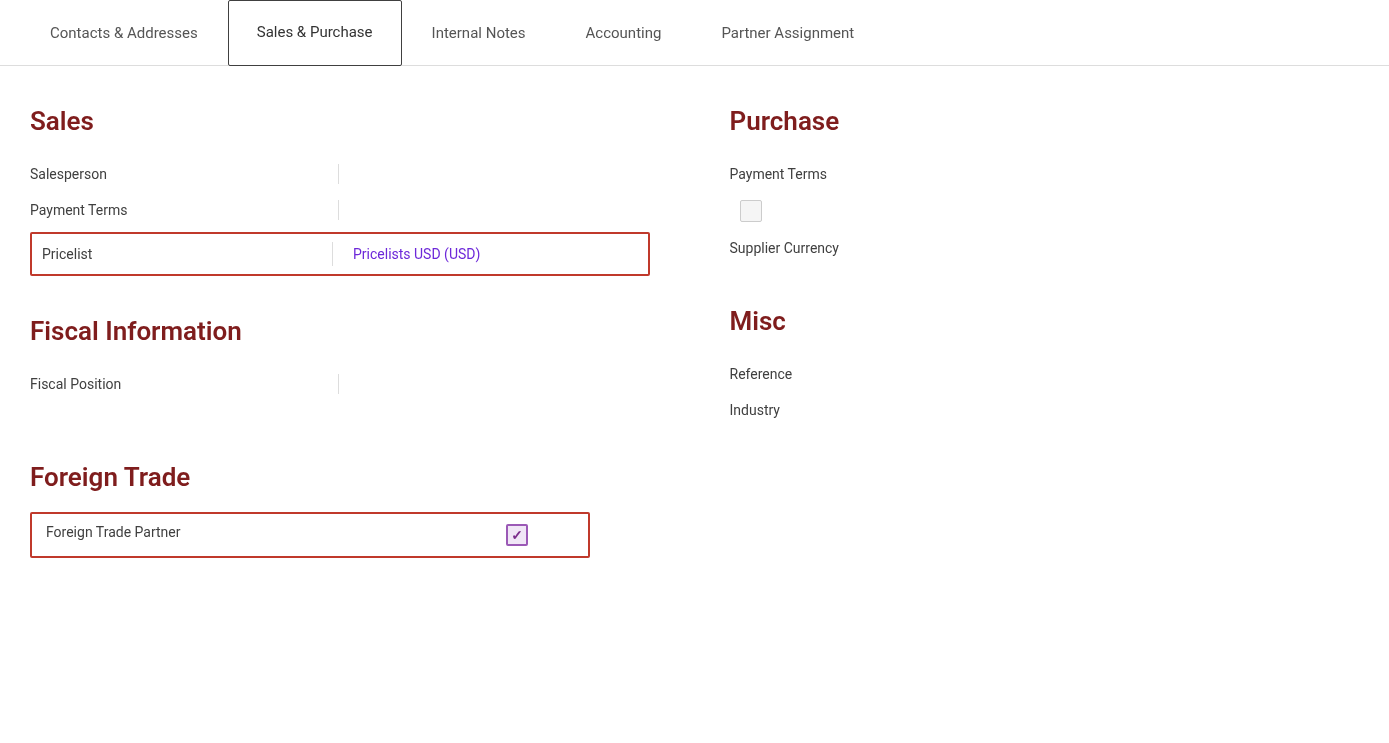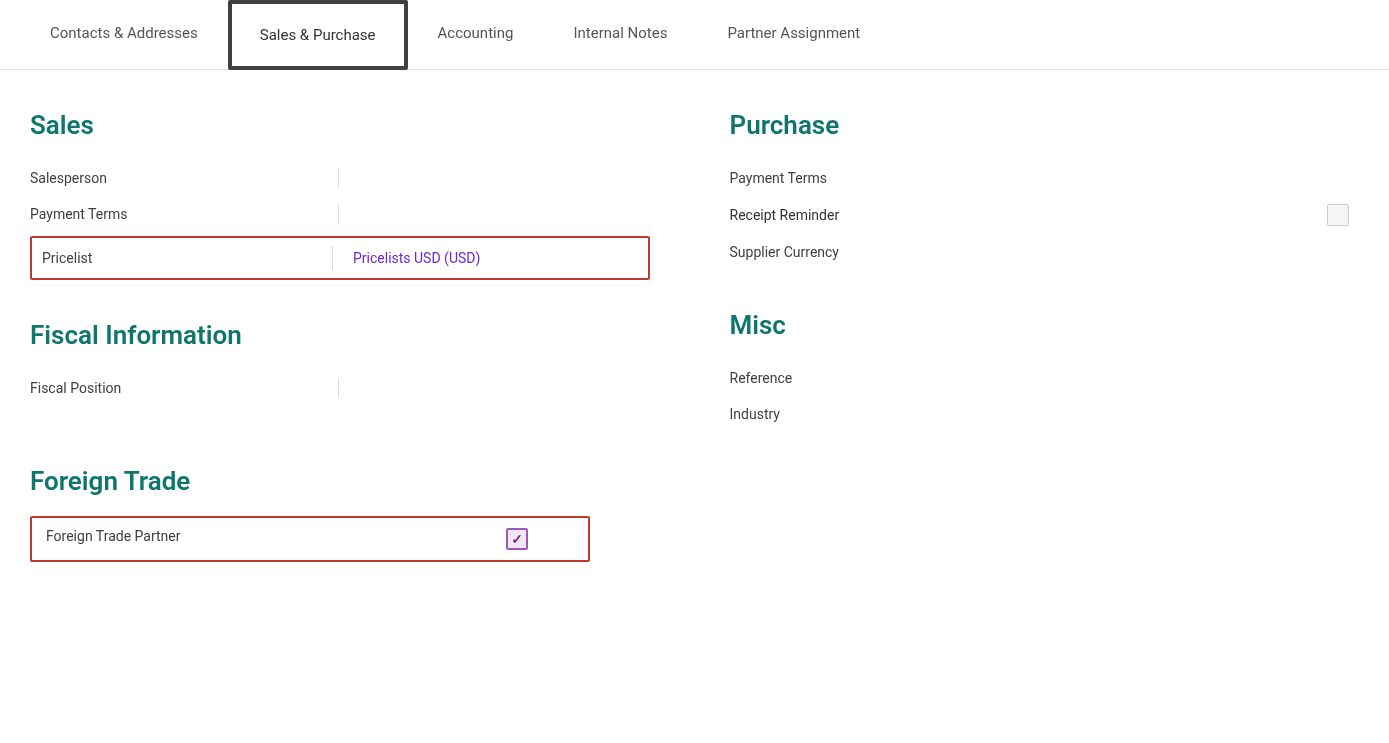--- a/index.html
+++ b/index.html
@@ -29,21 +29,21 @@
       cursor: pointer;
       color: #555;
       font-size: 15px;
       white-space: nowrap;
       border: 2px solid transparent;
       margin-bottom: -1px;
     }
 
     .tab-item.active {
       color: #333;
-      border: 4px solid #404040;
+      border: 1px solid #404040;
       border-radius: 2px;
       margin-bottom: -1px;
     }
 
     
     .content {
       padding: 40px 40px 40px 30px;
       display: flex;
       gap: 0;
     }
@@ -53,21 +53,21 @@
       padding-right: 60px;
     }
 
     .right-column {
       flex: 1;
       padding-left: 20px;
       border-left: none;
     }
 
     .section-title {
-      color: #0f766e;
+      color: #7f1d1d;
       font-size: 26px;
       font-weight: 600;
       margin-bottom: 20px;
     }
 
     .field-row {
       display: flex;
       align-items: center;
       padding: 8px 0;
       border-bottom: none;
@@ -188,22 +188,22 @@
       margin-left: 10px;
     }
 
   </style>
 </head>
 <body>
 
 <div class="tab-bar">
   <div class="tab-item">Contacts &amp; Addresses</div>
   <div class="tab-item active">Sales &amp; Purchase</div>
+  <div class="tab-item">Internal Notes</div>
   <div class="tab-item">Accounting</div>
-  <div class="tab-item">Internal Notes</div>
   <div class="tab-item">Partner Assignment</div>
 </div>
 
 <div class="content">
 
   <div class="left-column">
 
     <div class="section-gap">
       <div class="section-title">Sales</div>
 
@@ -251,21 +251,20 @@
 
     <div class="section-gap">
       <div class="section-title">Purchase</div>
 
       <div class="field-row">
         <span class="field-label">Payment Terms</span>
         <span class="field-value"></span>
       </div>
 
       <div class="field-row right-receipt-row">
-        <span class="field-label right-receipt-label">Receipt Reminder</span>
         <div class="checkbox-empty right-receipt-checkbox"></div>
       </div>
 
       <div class="field-row">
         <span class="field-label">Supplier Currency</span>
         <span class="field-value"></span>
       </div>
     </div>
 
     <div class="section-gap">

